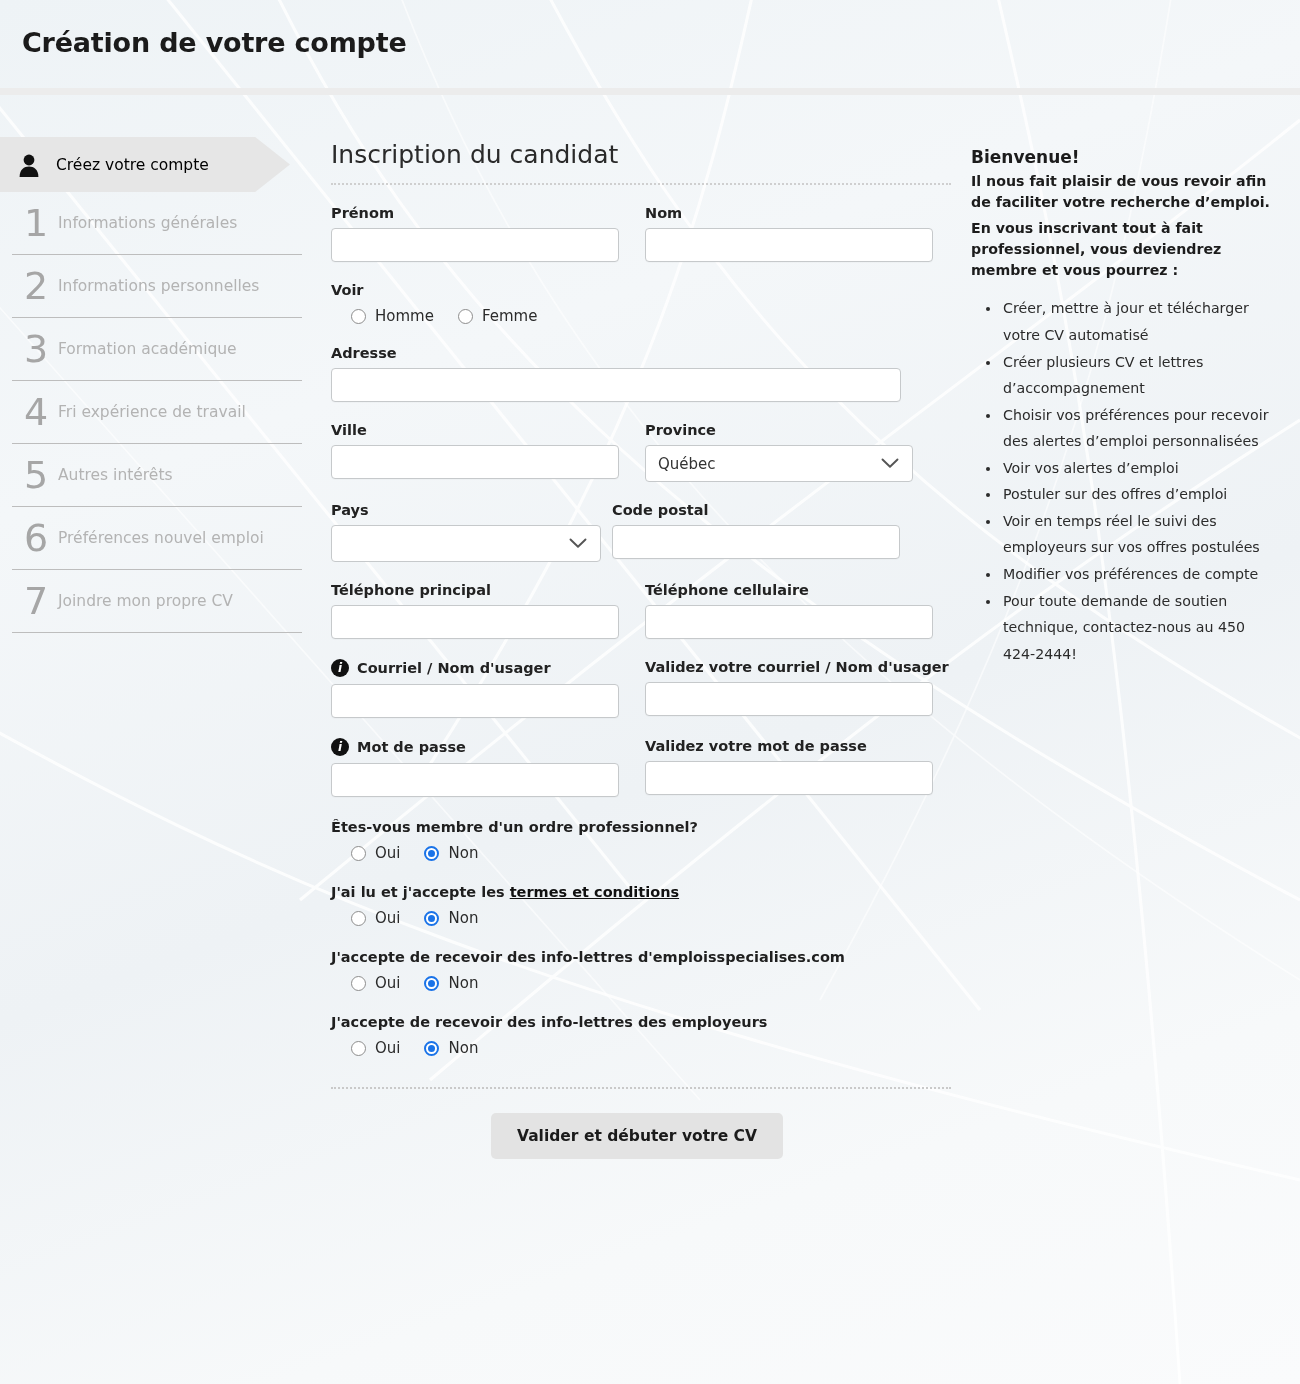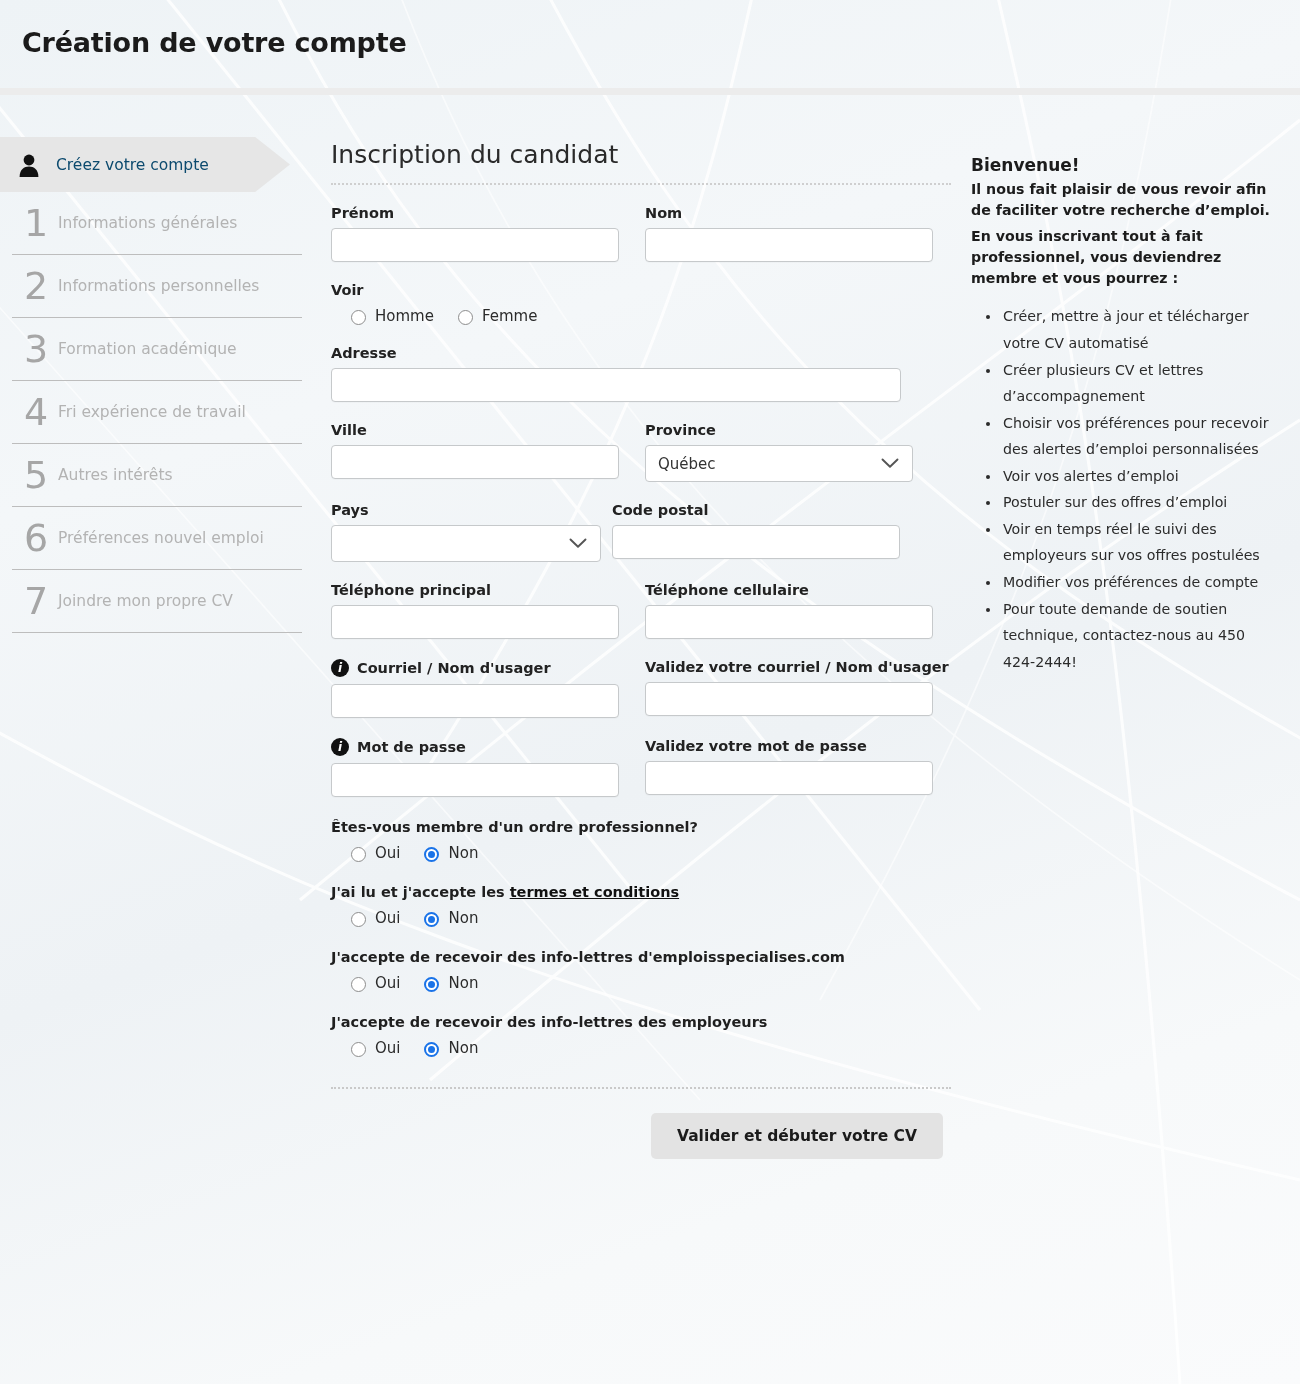--- a/index.html
+++ b/index.html
@@ -52,21 +52,21 @@
     width: 290px;
     clip-path: polygon(0 0, 88% 0, 100% 50%, 88% 100%, 0 100%);
   }
   .step-num {
     width:46px; flex:0 0 46px; text-align:left;
     font-size:38px; font-weight:400; color:#a6a6a6; line-height:1;
     padding-left:12px;
     font-family:"DejaVu Sans", sans-serif;
   }
   .step-label { font-size:15.5px; color:#b3b3b3; }
-  .step.active .step-label { color:#0c4a6e; font-size:15.5px; }
+  .step.active .step-label { color:#000000; font-size:15.5px; }
   .user-icon { width:34px; flex:0 0 34px; display:flex; align-items:center; justify-content:center; margin-right:10px; }
 
   
   #main { position:absolute; left:331px; top:140px; width:620px; }
   #form-title { font-size:25px; color:#2a2a2a; font-weight:400; }
   .dotted-sep {
     margin-top:14px; height:1px;
     border-top: 2px dotted #c9c9c9;
     opacity:.85;
   }
@@ -87,21 +87,21 @@
     border:1px solid #c6c9cb; border-radius:4px;
     display:flex; align-items:center; padding:0 12px;
     font-size:15px; color:#333;
   }
   .sel.prov { width:268px; }
   .sel.pays { width:270px; }
   .chev { position:absolute; right:13px; top:50%; transform:translateY(-50%); }
 
   
   .radio-row { display:flex; align-items:center; gap:8px; margin-top:9px; padding-left:20px; }
-  .radio-opt { display:flex; align-items:flex-end; gap:9px; margin-right:16px; }
+  .radio-opt { display:flex; align-items:center; gap:9px; margin-right:16px; }
   .radio {
     width:15px; height:15px; border-radius:50%;
     border:1.6px solid #8d8d8d; background:#fff;
     display:inline-block; position:relative;
   }
   .radio.on { border-color:#1a73e8; border-width:2px; }
   .radio.on::after {
     content:""; position:absolute; left:50%; top:50%;
     width:7px; height:7px; margin:-3.5px 0 0 -3.5px;
     border-radius:50%; background:#1a73e8;
@@ -116,30 +116,30 @@
   }
 
   .q { margin-top:22px; }
   .q-text { font-size:14.5px; font-weight:700; color:#1f1f1f; }
   .q-text a { color:#111; text-decoration:underline; font-weight:700; }
 
   #bottom-sep {
     margin-top:30px; height:1px; width:620px;
     border-top:2px dotted #c9c9c9;
   }
-  #submit-wrap { display:flex; justify-content:flex-end; margin-top:24px; width:612px; }
+  #submit-wrap { display:flex; justify-content:center; margin-top:24px; width:612px; }
   #submit-btn {
     background:#e3e3e3; border:none; border-radius:5px;
     padding:14px 26px; font-size:15.5px; font-weight:700; color:#1b1b1b;
     font-family:"DejaVu Sans", sans-serif; cursor:pointer;
   }
 
   
   #aside { position:absolute; left:971px; top:147px; width:300px; }
-  #aside-title { font-size:17px; font-weight:700; color:#1c1c1c;margin-top:8px; }
+  #aside-title { font-size:17px; font-weight:700; color:#1c1c1c; }
   .aside-p { font-size:14.2px; font-weight:700; color:#1c1c1c; line-height:1.5; margin-top:4px; }
   #aside-list { margin:14px 0 0 0; padding-left:30px; }
   #aside-list li { font-size:14.2px; color:#2b2b2b; line-height:1.87; padding-left:2px; }
 </style>
 </head>
 <body>
 
 <div id="page">
 
   <svg class="bg-lines" width="1300" height="1384" viewBox="0 0 1300 1384" preserveAspectRatio="none" aria-hidden="true">

